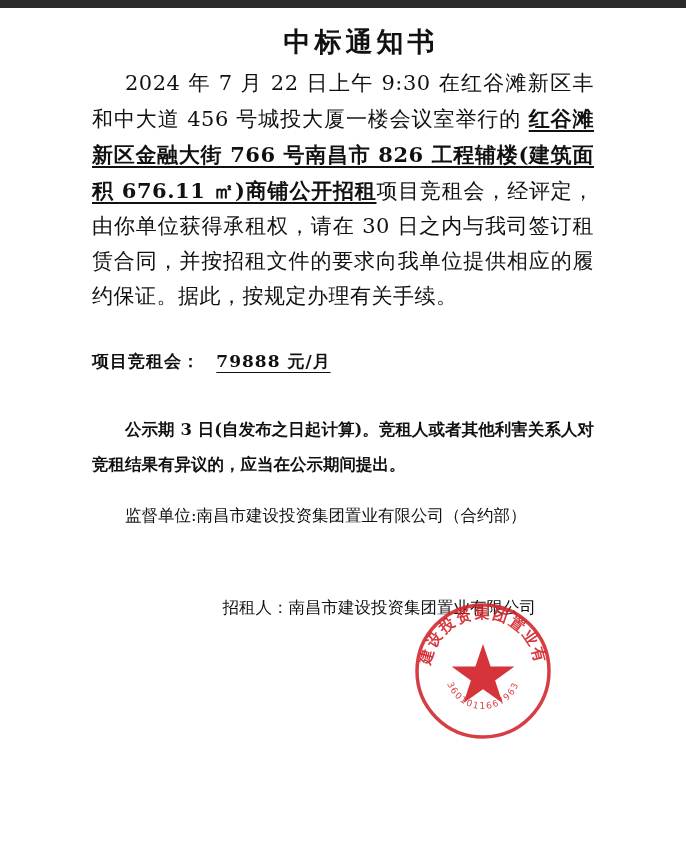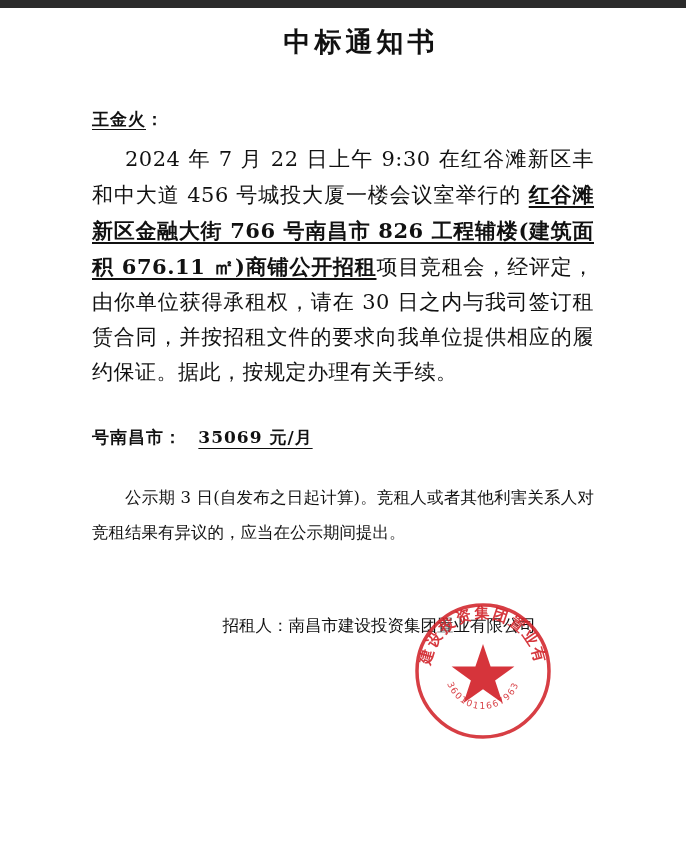--- a/index.html
+++ b/index.html
@@ -76,25 +76,26 @@
   .result-value {
     display: inline-block;
     min-width: 135px;
     text-decoration: underline;
     text-underline-offset: 5px;
     font-family: "DejaVu Serif", "Liberation Serif", serif;
     text-align: center;
     padding: 0 6px;
   }
   .para2 {
-    margin-top: 26px;
+    margin-top: 34px;
     text-indent: 33px;
     text-align: justify;
     font-size: 16.5px;
     line-height: 35px;
+    font-weight: bold;
   }
   .info-line {
     margin-top: 2px;
     text-indent: 33px;
     font-size: 16.5px;
     line-height: 33px;
   }
   .signature-block {
     margin-top: 58px;
     text-align: right;
@@ -123,32 +124,30 @@
 <body>
 
 <div class="page">
 
   <div class="top-bar"></div>
 
   <h1 class="doc-title">中标通知书</h1>
 
   <div class="content">
 
-    <div class="recipient">
-      <span class="name">王金火</span><span>：</span>
-    </div>
 
     <p class="para"><span>2024 年 7 月 22 日上午 9:30 在红谷滩新区丰和中大道 456 号城投大厦一楼会议室举行的 </span><span class="bold-underline">红谷滩新区金融大街 766 号南昌市 826 工程辅楼(建筑面积 676.11 ㎡)商铺公开招租</span><span>项目竞租会，经评定，由你单位获得承租权，请在 30 日之内与我司签订租赁合同，并按招租文件的要求向我单位提供相应的履约保证。据此，按规定办理有关手续。</span></p>
 
     <div class="result-line">
-      <span>号南昌市：</span><span class="result-value">35069 元/月</span>
+      <span>项目竞租会：</span><span class="result-value">79888 元/月</span>
     </div>
 
     <p class="para2">公示期 3 日(自发布之日起计算)。竞租人或者其他利害关系人对竞租结果有异议的，应当在公示期间提出。</p>
 
+    <div class="info-line">监督单位:南昌市建设投资集团置业有限公司（合约部）</div>
 
     <div class="signature-block">
       <div>
         <span>招租人：</span><span>南昌市建设投资集团置业有限公司</span>
       </div>
     </div>
 
     <div class="bottom-pad"></div>
   </div>
 

